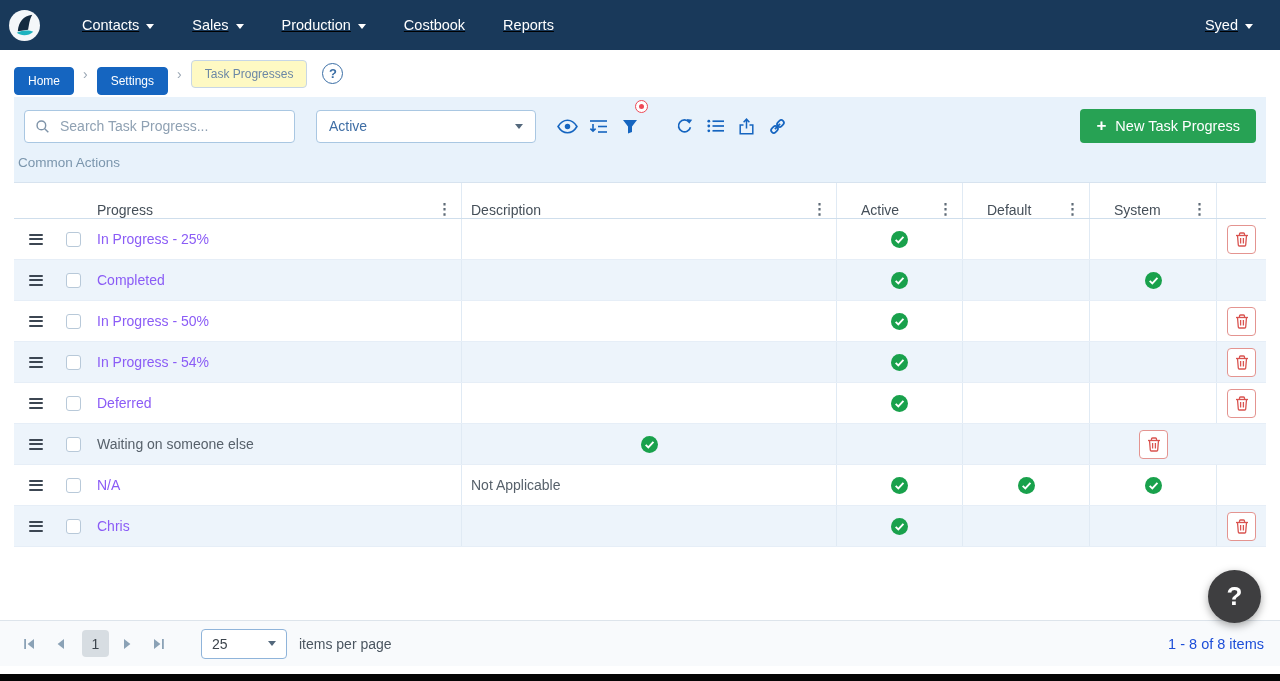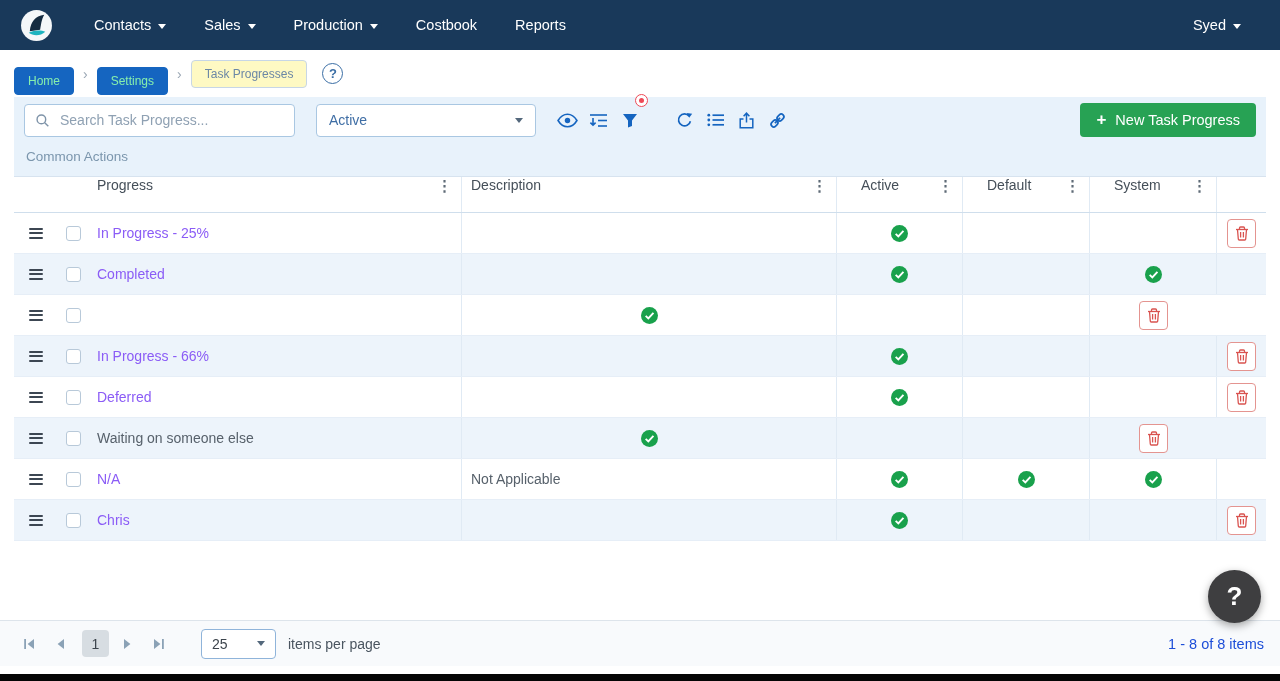--- a/index.html
+++ b/index.html
@@ -1,62 +1,62 @@
 <!DOCTYPE html>
 <html><head>
 <meta charset="utf-8">
 <style>
   * { box-sizing: border-box; }
   html,body { margin:0; padding:0; }
   body { font-family:"Liberation Sans", sans-serif; background:#fff; width:1280px; height:681px; overflow:hidden; }
   .app { position:relative; width:1280px; height:681px; background:#fff; }
 
   
-  .navbar { height:50px; background:#19395a; display:flex; align-items:center; padding:0 20px; }
+  .navbar { height:50px; background:#19395a; display:flex; align-items:center; padding:0 8px;text-decoration:underline; }
   .brand { width:33px; height:33px; margin-right:22px; cursor:pointer; }
   .nav-item { color:#fff; font-size:14.5px; padding:0 19px; height:50px; display:flex; align-items:center; gap:7px; cursor:pointer; }
   .caret-w { width:0; height:0; border-left:4px solid transparent; border-right:4px solid transparent; border-top:5px solid #fff; margin-top:2px; }
   .nav-user { margin-left:auto; }
 
   
   .breadcrumb-bar { height:47px; display:flex; align-items:center; padding:0 14px; gap:9px; background:#fff; }
   .crumb-btn { font-size:12px; padding:6px 13px; border-radius:4px; cursor:pointer; border:1px solid transparent; }
-  .crumb-solid { background:#1565c0; color:#86efac; border-color:#1565c0;margin-top:14px; }
+  .crumb-solid { background:#1565c0; color:#ffffff; border-color:#1565c0;margin-top:14px; }
   .crumb-outline { background:#fef9c3; color:#6b87a5; border-color:#c7d6e6; }
   .crumb-sep { color:#9aa7b4; font-size:14px; }
   .bc-help { width:21px; height:21px; border:1.6px solid #3a6ea5; border-radius:50%; color:#3a6ea5;
              display:flex; align-items:center; justify-content:center; font-size:13px; font-weight:bold; margin-left:6px; cursor:pointer; }
 
   
   .toolbar-wrap { margin:0 14px; background:#e8f2fb; }
-  .toolbar { display:flex; align-items:center; padding:6px 10px 6px 10px; }
+  .toolbar { display:flex; align-items:center; padding:12px 10px 6px 10px; }
   .searchbox { width:271px; height:33px; background:#fff; border:1px solid #a9c7e2; border-radius:4px;
                display:flex; align-items:center; padding:0 10px; gap:8px; }
   .searchbox input { border:none; outline:none; flex:1; font-size:14px; font-family:"Liberation Sans",sans-serif; color:#33414e; background:transparent; }
   .searchbox input::placeholder { color:#8fa1b3; }
   .filter-dd { margin-left:21px; width:220px; height:33px; background:#fff; border:1px solid #a9c7e2; border-radius:4px;
                display:flex; align-items:center; justify-content:space-between; padding:0 12px; cursor:pointer; }
   .filter-dd .dd-val { font-size:14px; color:#3f6ea5; }
   .caret-d { width:0; height:0; border-left:4.5px solid transparent; border-right:4.5px solid transparent; border-top:5.5px solid #54687c; }
   .iconbar { display:flex; align-items:center; margin-left:16px; }
   .icon-btn { width:31px; height:31px; display:flex; align-items:center; justify-content:center; cursor:pointer; position:relative; border-radius:4px; }
   .iconbar.grp2 { margin-left:24px; }
   .badge-dot { position:absolute; top:-11px; right:-3px; width:13px; height:13px; border:1.7px solid #ee4956; border-radius:50%;
                background:#fff; display:flex; align-items:center; justify-content:center; }
   .badge-dot i { width:5px; height:5px; border-radius:50%; background:#ee4956; }
   .new-btn { margin-left:auto; height:34px; background:#27a254; border:none; border-radius:4px; color:#fff;
              font-size:14.5px; font-family:"Liberation Sans",sans-serif; padding:0 16px; display:flex; align-items:center; gap:9px; cursor:pointer; }
   .new-btn .plus { font-size:17px; font-weight:bold; margin-top:-1px; }
-  .common-actions { padding:6px 12px 12px 12px; color:#7b96ad; font-size:13.5px; cursor:pointer; }
+  .common-actions { padding:6px 12px 12px 4px; color:#7b96ad; font-size:13.5px; cursor:pointer; }
 
   
   .table { margin:0 14px; }
   .t-head, .t-row { display:grid; grid-template-columns:44px 30px 374px 375px 126px 127px 127px 49px; align-items:center; }
   .t-head { height:37px; background:#fff; border-top:1px solid #d7e3ef; border-bottom:1px solid #cfdeec; color:#454f59; font-size:14px; }
-  .hcell { display:flex; align-items:flex-start; justify-content:space-between; height:100%; }
+  .hcell { display:flex; align-items:flex-end; justify-content:space-between; height:100%; }
   .pad8 { padding-left:9px; }
   .pad24 { padding-left:24px; }
   .bR { border-right:1px solid #e0eaf4; }
   .kebab { color:#5f6b77; font-size:15px; font-weight:bold; padding:0 9px; cursor:pointer; }
   .t-row { height:41px; border-bottom:1px solid #e6eef7; background:#fff; }
   .t-body .t-row:nth-child(even) { background:#edf4fb; }
   .cell { height:100%; display:flex; align-items:center; }
   .center { justify-content:center; }
   .drag { display:inline-flex; flex-direction:column; gap:2.5px; cursor:grab; }
   .drag i { display:block; width:14px; height:2px; background:#3c4652; border-radius:1px; }
@@ -66,21 +66,21 @@
   .check { width:17px; height:17px; display:inline-flex; }
   .trash { width:29px; height:29px; background:#fff; border:1px solid #e49490; border-radius:4px;
            display:flex; align-items:center; justify-content:center; cursor:pointer; padding:0; }
 
   
   .footer { position:absolute; left:0; right:0; bottom:15px; height:46px; background:#f8fafc; border-top:1px solid #dde4eb;
             display:flex; align-items:center; padding:0 16px; }
   .pg-btn { width:27px; height:27px; display:flex; align-items:center; justify-content:center; cursor:pointer; margin-right:4px; }
   .pg-num { width:27px; height:27px; background:#d7dde2; border-radius:4px; color:#3c444c; font-size:14px;
             display:flex; align-items:center; justify-content:center; margin:0 4px; cursor:pointer; }
-  .size-dd { margin-left:26px; width:75px; height:30px; background:#fff; border:1px solid #8fb4da; border-radius:4px;
+  .size-dd { margin-left:26px; width:86px; height:30px; background:#fff; border:1px solid #8fb4da; border-radius:4px;
              display:flex; align-items:center; justify-content:space-between; padding:0 10px; cursor:pointer; }
   .size-dd span { font-size:14px; color:#3c444c; }
   .per-page { margin-left:12px; color:#4a5560; font-size:14px; }
   .range { margin-left:auto; color:#1d4ed8; font-size:14.5px; }
 
   .float-help { position:absolute; right:19px; bottom:58px; width:53px; height:53px; border-radius:50%; background:#3e3e40;
                 color:#fff; font-size:26px; font-weight:bold; display:flex; align-items:center; justify-content:center;
                 box-shadow:0 3px 8px rgba(0,0,0,.35); cursor:pointer; }
   .bottom-bar { position:absolute; left:0; bottom:0; width:100%; height:7px; background:#050505; }
 </style>
@@ -327,20 +327,23 @@
       <div class="cell center">
         <span class="drag">
               <i></i>
               <i></i>
               <i></i>
             </span>
       </div>
       <div class="cell center">
         <input type="checkbox" class="cbx" style="">
       </div>
+      <div class="cell pad8 bR">
+        <a class="plink">In Progress - 50%</a>
+      </div>
       <div class="cell pad8 bR desc"></div>
       <div class="cell center bR">
         <span class="check">
           <svg viewBox="0 0 16 16" width="17" height="17">
                 <circle cx="8" cy="8" r="8" fill="#19a14c"></circle>
                 <path d="M4.4 8.3 L6.9 10.7 L11.7 5.6" stroke="#fff" stroke-width="1.8" fill="none"></path>
               </svg>
         </span>
       </div>
       <div class="cell center bR">
@@ -367,21 +370,21 @@
         <span class="drag">
               <i></i>
               <i></i>
               <i></i>
             </span>
       </div>
       <div class="cell center">
         <input type="checkbox" class="cbx" style="">
       </div>
       <div class="cell pad8 bR">
-        <a class="plink">In Progress - 66%</a>
+        <a class="plink">In Progress - 54%</a>
       </div>
       <div class="cell pad8 bR desc"></div>
       <div class="cell center bR">
         <span class="check">
           <svg viewBox="0 0 16 16" width="17" height="17">
                 <circle cx="8" cy="8" r="8" fill="#19a14c"></circle>
                 <path d="M4.4 8.3 L6.9 10.7 L11.7 5.6" stroke="#fff" stroke-width="1.8" fill="none"></path>
               </svg>
         </span>
       </div>

